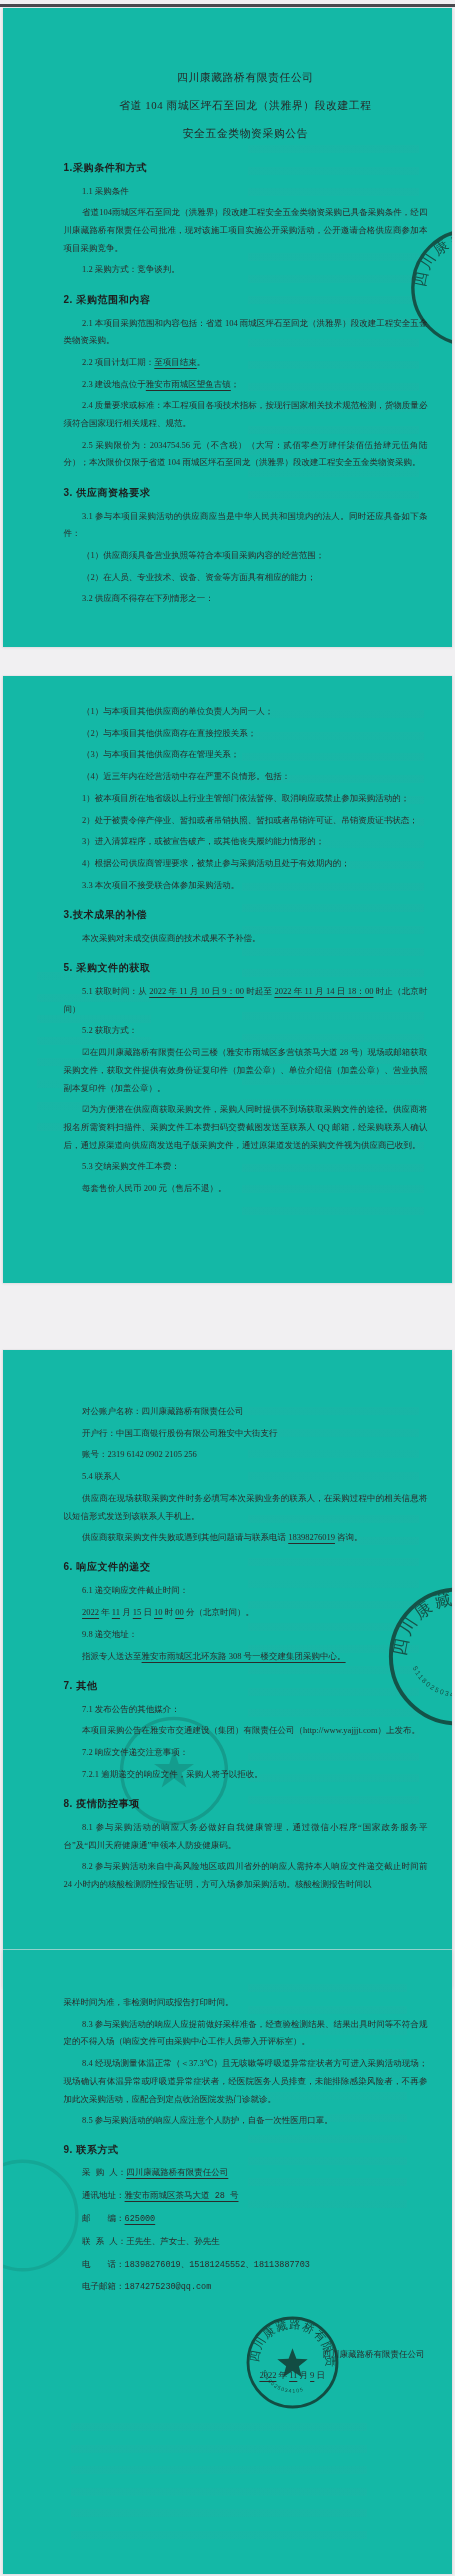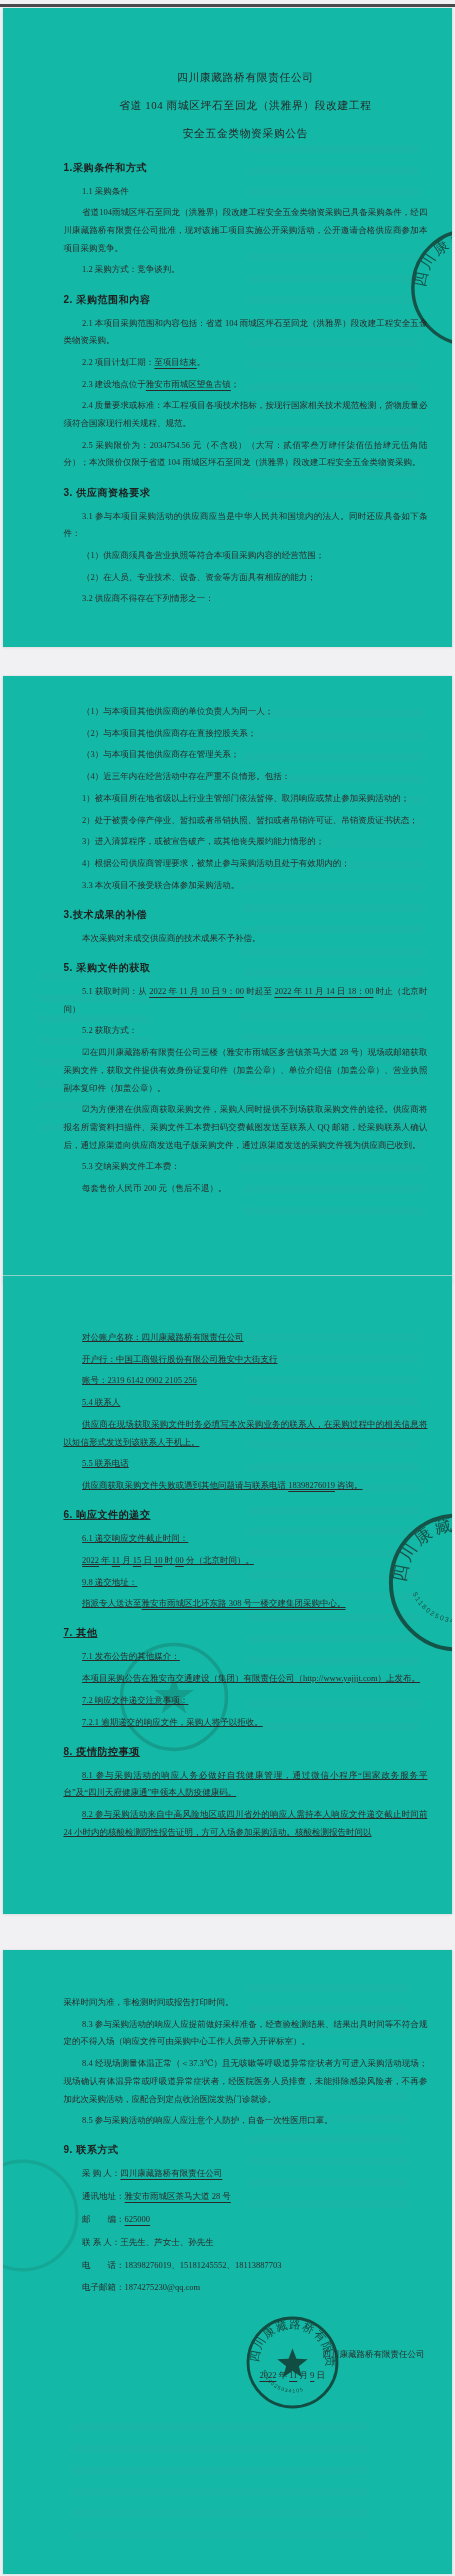--- a/index.html
+++ b/index.html
@@ -11,38 +11,38 @@
     -webkit-font-smoothing:antialiased;
   }
   .topstrip{position:absolute;top:4px;left:0;width:456px;height:3.4px;background:#4a494e;}
   .page{
     position:absolute;left:3.4px;width:449px;background:#14b8a6;
     box-shadow:0 0 0 0.6px #e3e2e6,0 1.1px 2.8px rgba(60,60,70,.18);
     overflow:hidden;box-sizing:border-box;
   }
   #page1{top:8px;height:639px;}
   #page2{top:676px;height:607px;}
-  #page3{top:1276px;height:638px;text-decoration:underline;}
+  #page3{top:1350px;height:638px;}
   #page4{top:1950px;height:624px;}
   .content{padding:0 25px 0 60px;position:relative;}
   #page1 .content{padding-top:55px;}
   #page2 .content{padding-top:23px;}
   #page3 .content{padding-top:49px;}
   #page4 .content{padding-top:40px;}
   .t{text-align:center;font-size:10.8px;line-height:28px;color:#262626;letter-spacing:0.6px;}
   .titleblock{margin-bottom:8px;}
   .h{
     font-family:"Liberation Sans","DejaVu Sans",sans-serif;
     font-weight:bold;font-size:10px;line-height:15px;
     margin:12.5px 0 8px 0;color:#1e1e1e;letter-spacing:0.6px;
   }
   .p{font-size:8.5px;line-height:17.7px;margin:4px 0;text-align:justify;}
   .ind{text-indent:2.2em;}
   .useg{text-decoration:underline;text-underline-offset:2.8px;text-decoration-thickness:0.6px;}
-  .contactrow{margin:5.1px 0;}
+  .contactrow{margin:5.1px 0;font-family:Liberation Mono, monospace;}
   .sigline{position:absolute;font-size:8.5px;white-space:nowrap;}
   
   .seal{position:absolute;mix-blend-mode:multiply;pointer-events:none;}
   .seal text{font-family:"Liberation Sans","DejaVu Sans",sans-serif;}
   .faint{opacity:.22;}
   .vfaint{opacity:.14;}
   
   .bleed{
     position:absolute;pointer-events:none;opacity:.55;filter:blur(0.6px);
     background:repeating-linear-gradient(
@@ -118,21 +118,20 @@
 </div>
 
 <div class="page" id="page3">
   <div class="bleed" style="left:245px;top:57px;width:171px;height:399px;"></div>
   <div class="content">
     <p class="p ind">对公账户名称：四川康藏路桥有限责任公司</p>
     <p class="p ind">开户行：中国工商银行股份有限公司雅安中大街支行</p>
     <p class="p ind">账号：2319 6142 0902 2105 256</p>
     <p class="p ind">5.4 联系人</p>
     <p class="p ind">供应商在现场获取采购文件时务必填写本次采购业务的联系人，在采购过程中的相关信息将以短信形式发送到该联系人手机上。</p>
-    <p class="p ind">5.5 联系电话</p>
     <p class="p ind"><span>供应商获取采购文件失败或遇到其他问题请与联系电话 </span><span class="useg">18398276019</span><span> 咨询。</span></p>
     <div class="h">6. 响应文件的递交</div>
     <p class="p ind">6.1 递交响应文件截止时间：</p>
     <p class="p ind"><span class="useg">2022</span><span> 年 </span><span class="useg">11</span><span> 月 </span><span class="useg">15</span><span> 日 </span><span class="useg">10</span><span> 时 </span><span class="useg">00</span><span> 分（北京时间）。</span></p>
     <p class="p ind">9.8 递交地址：</p>
     <p class="p ind"><span>指派专人送达至</span><span class="useg">雅安市雨城区北环东路 308 号一楼交建集团采购中心。</span></p>
     <div class="h">7. 其他</div>
     <p class="p ind">7.1 发布公告的其他媒介：</p>
     <p class="p ind">本项目采购公告在雅安市交通建设（集团）有限责任公司（http://www.yajjjt.com）上发布。</p>
     <p class="p ind">7.2 响应文件递交注意事项：</p>

